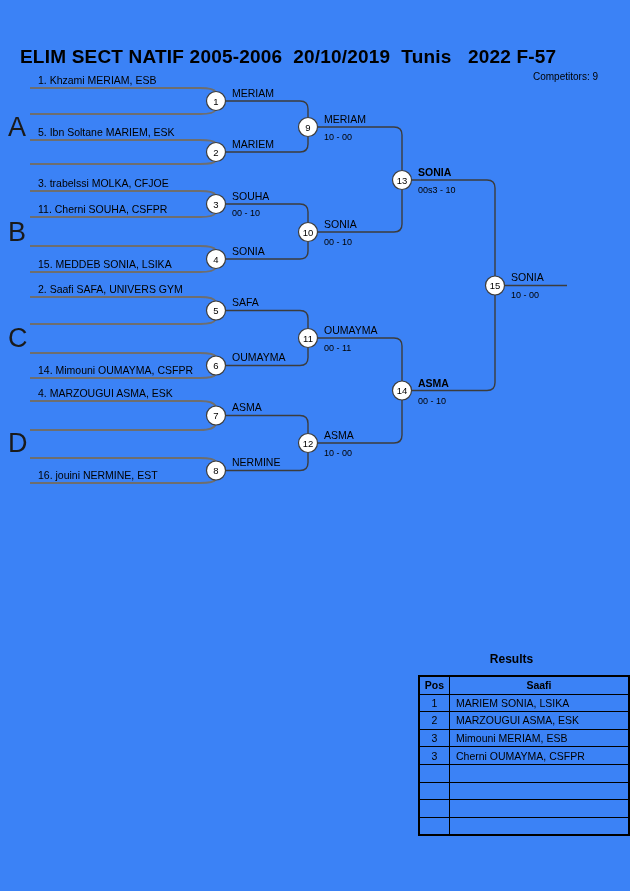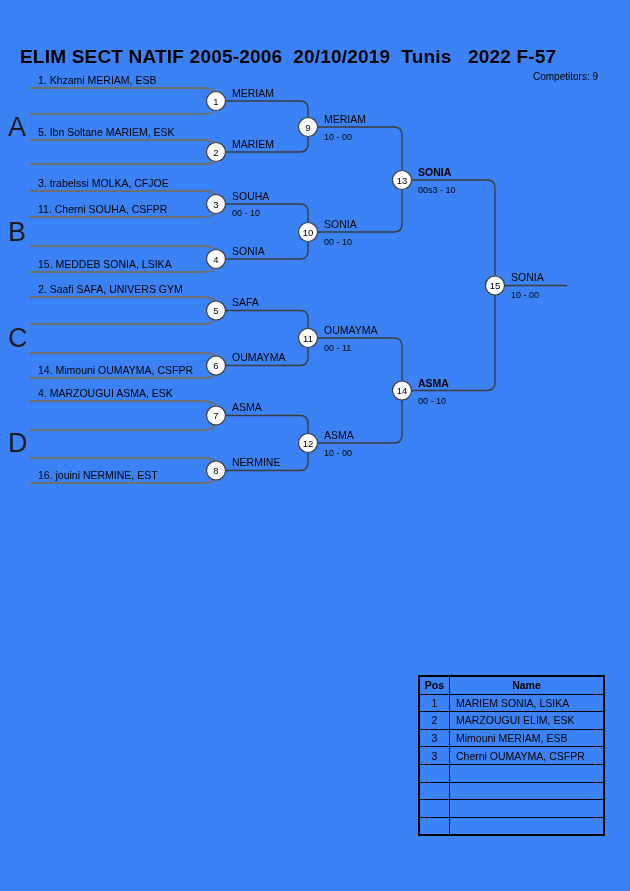--- a/index.html
+++ b/index.html
@@ -14,21 +14,21 @@
   .winner{font-size:10.5px;}
   .winner-bold{font-size:10.5px;font-weight:bold;}
   .score{font-size:9px;}
   .group-letter{font-size:27px;fill:#1a1a1a;}
   .mnum{font-size:9.5px;}
   .r1line{stroke:#6e6e6e;stroke-width:2;fill:none;}
   .conn{stroke:#3c3c3c;stroke-width:1.4;fill:none;}
   .mcircle{fill:#fff;stroke:#3c3c3c;stroke-width:1.2;}
   .results-title{position:absolute;left:418px;top:652px;width:187px;text-align:center;
                  font-size:12px;font-weight:bold;}
-  table.results{position:absolute;left:418px;top:675px;width:187px;
+  table.results{position:absolute;left:418px;top:675px;width:212px;
                 border-collapse:collapse;border:2px solid #000;table-layout:fixed;
                 font-size:10.5px;}
   table.results td,table.results th{border:1px solid #000;height:16.6px;padding:0;
                 overflow:hidden;white-space:nowrap;}
   table.results .pos-col{width:29px;text-align:center;}
   table.results th{font-weight:bold;text-align:center;}
   table.results td.name{text-align:left;padding-left:6px;}
 </style>
 </head>
 <body>
@@ -145,34 +145,35 @@
       <text class="score" x="324" y="456">10 - 00</text>
       <text class="winner-bold" x="418" y="176">SONIA</text>
       <text class="score" x="418" y="193">00s3 - 10</text>
       <text class="winner-bold" x="418" y="386.5">ASMA</text>
       <text class="score" x="418" y="403.5">00 - 10</text>
       <text class="winner" x="511" y="281">SONIA</text>
       <text class="score" x="511" y="298">10 - 00</text>
     </g>
   </svg>
 
+  <div class="results-title">Results</div>
 
   <table class="results">
     <tbody>
         <tr>
       <th class="pos-col">Pos</th>
-      <th>Name</th>
+      <th>Saafi</th>
     </tr>
     <tr>
       <td class="pos-col">1</td>
       <td class="name">MARIEM SONIA, LSIKA</td>
     </tr>
     <tr>
       <td class="pos-col">2</td>
-      <td class="name">MARZOUGUI ELIM, ESK</td>
+      <td class="name">MARZOUGUI ASMA, ESK</td>
     </tr>
     <tr>
       <td class="pos-col">3</td>
       <td class="name">Mimouni MERIAM, ESB</td>
     </tr>
     <tr>
       <td class="pos-col">3</td>
       <td class="name">Cherni OUMAYMA, CSFPR</td>
     </tr>
     <tr>

